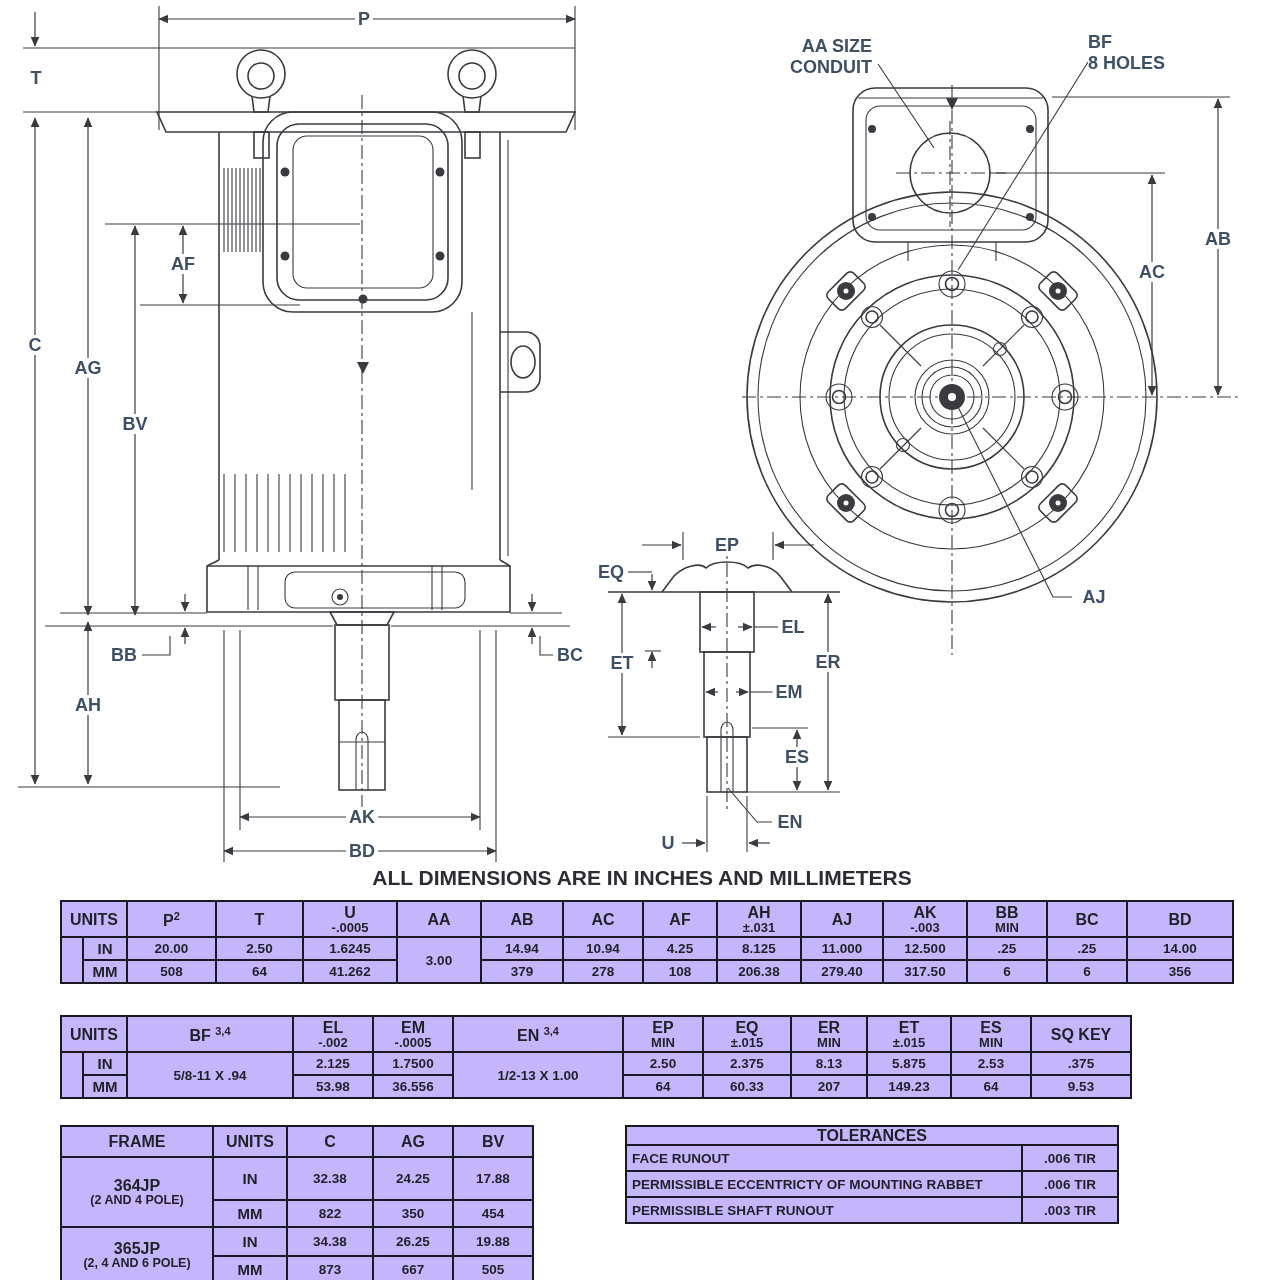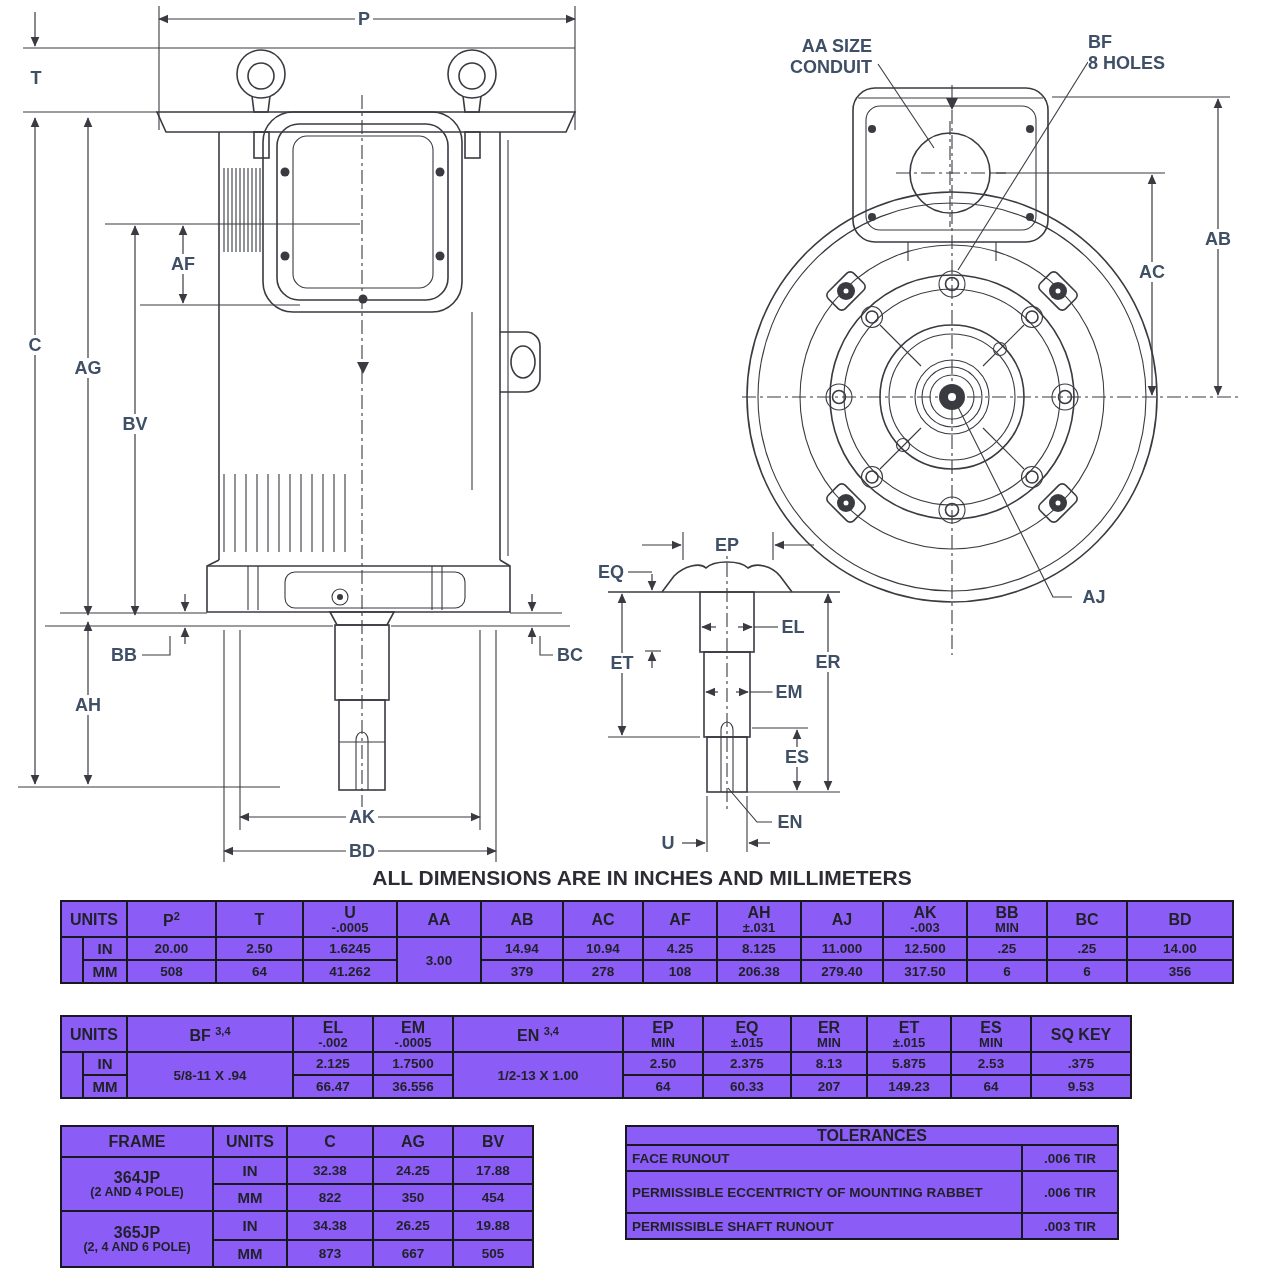--- a/index.html
+++ b/index.html
@@ -11,21 +11,21 @@
   svg .dim{stroke-width:1.2;}
   svg .dash{stroke-dasharray:14 4 3 4;stroke-width:1.1;}
   svg .fill{fill:#3a3b41;stroke:none;}
   svg .wfill{fill:#ffffff;stroke:none;}
   .dlabel{position:absolute;transform:translate(-50%,-50%);background:#fff;padding:0 3px;
           color:#3e4f66;font-weight:bold;font-size:18px;line-height:20px;white-space:nowrap;}
   .dblock{position:absolute;background:#fff;color:#3e4f66;font-weight:bold;font-size:18px;
           line-height:21px;white-space:nowrap;}
   .title{position:absolute;left:642px;top:878px;transform:translate(-50%,-50%);
          color:#2c2d34;font-size:21px;font-weight:bold;white-space:nowrap;}
-  table.dt{position:absolute;border-collapse:collapse;table-layout:fixed;background:#8b5cf6;
+  table.dt{position:absolute;border-collapse:collapse;table-layout:fixed;background:#c4b5fd;
            color:#1f2127;}
   table.dt th,table.dt td{border:2px solid #181920;text-align:center;vertical-align:middle;
            padding:0;overflow:hidden;}
   table.dt th{font-size:16px;font-weight:bold;line-height:17px;}
   table.dt th .sub{display:block;font-size:13px;font-weight:bold;line-height:14px;}
   table.dt th sup{font-size:11px;}
   table.dt td{font-size:13.5px;font-weight:bold;}
   table.dt td.u{font-size:15px;font-weight:bold;}
   table.dt td.blank{border-right:2px solid #181920;}
   .tol td{text-align:left !important;padding-left:5px !important;}
@@ -417,21 +417,21 @@
       <td rowspan="2">1/2-13 X 1.00</td>
       <td>2.50</td>
       <td>2.375</td>
       <td>8.13</td>
       <td>5.875</td>
       <td>2.53</td>
       <td>.375</td>
     </tr>
     <tr style="height:23px">
       <td class="u">MM</td>
-      <td>66.47</td>
+      <td>53.98</td>
       <td>36.556</td>
       <td>64</td>
       <td>60.33</td>
       <td>207</td>
       <td>149.23</td>
       <td>64</td>
       <td>9.53</td>
     </tr>
   </tbody>
     </table>
@@ -445,21 +445,21 @@
         <col style="width:80px">
     </colgroup>
     <tbody>
         <tr style="height:31px">
       <th>FRAME</th>
       <th>UNITS</th>
       <th>C</th>
       <th>AG</th>
       <th>BV</th>
     </tr>
-    <tr style="height:27px">
+    <tr style="height:43px">
       <td rowspan="2">
         <span class="frame-name">364JP</span>
         <span class="frame-note">(2 AND 4 POLE)</span>
       </td>
       <td class="u">IN</td>
       <td>32.38</td>
       <td>24.25</td>
       <td>17.88</td>
     </tr>
     <tr style="height:27px">
@@ -493,21 +493,21 @@
         <col style="width:96px">
       </colgroup>
     <tbody>
         <tr style="height:16px">
       <th colspan="2">TOLERANCES</th>
     </tr>
     <tr style="height:26px">
       <td>FACE RUNOUT</td>
       <td class="val">.006 TIR</td>
     </tr>
-    <tr style="height:42px">
+    <tr style="height:26px">
       <td>PERMISSIBLE ECCENTRICTY OF MOUNTING RABBET</td>
       <td class="val">.006 TIR</td>
     </tr>
     <tr style="height:26px">
       <td>PERMISSIBLE SHAFT RUNOUT</td>
       <td class="val">.003 TIR</td>
     </tr>
   </tbody>
     </table>
 </div>

